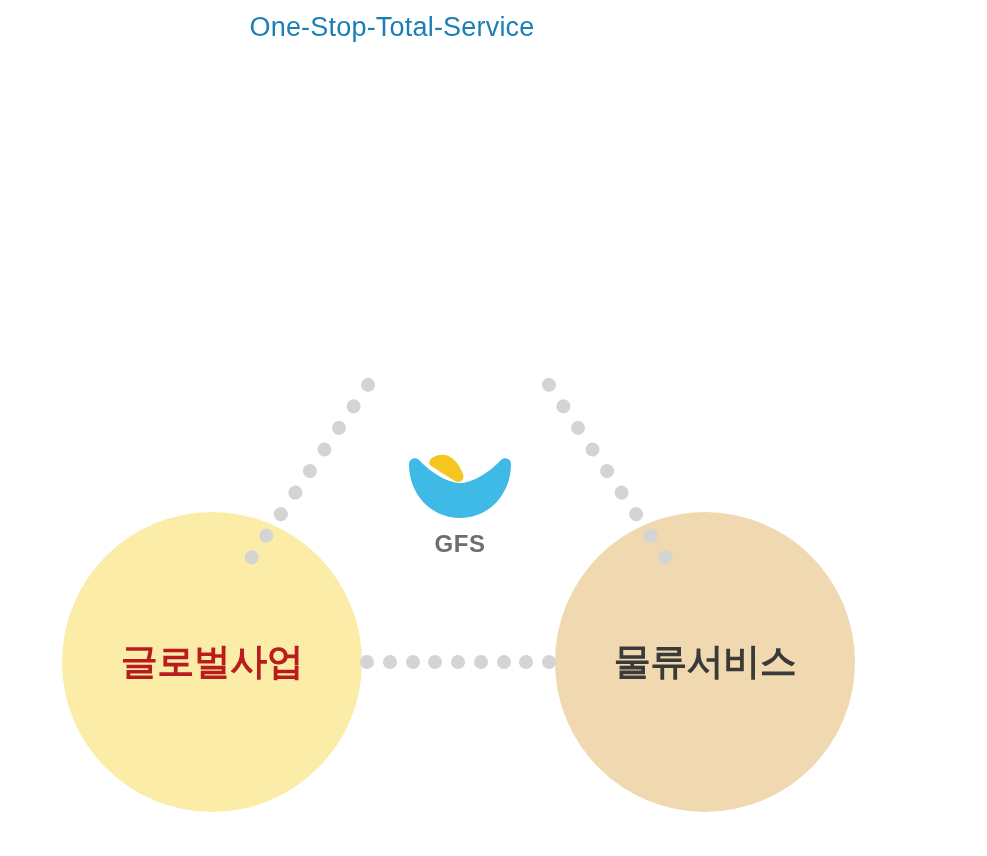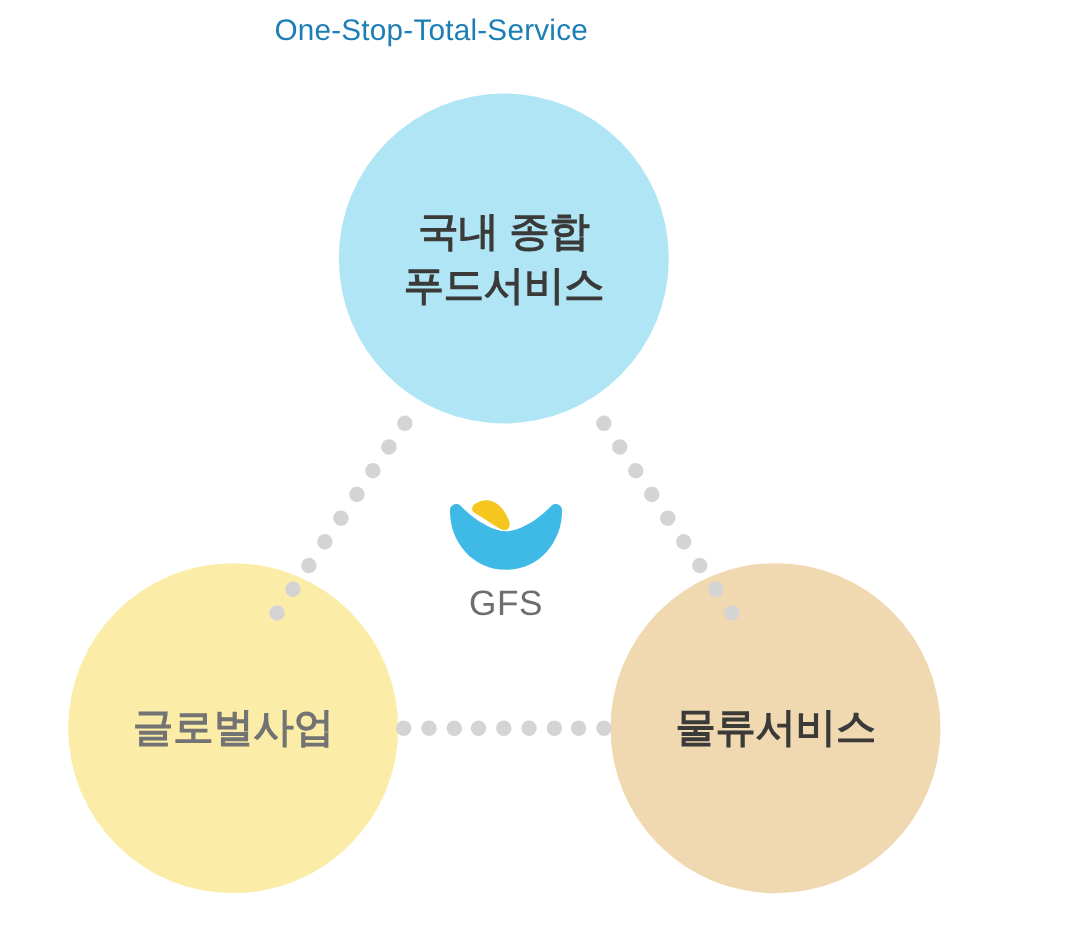--- a/index.html
+++ b/index.html
@@ -92,40 +92,36 @@
     display:flex;
     flex-direction:column;
     align-items:center;
   }
   .logo-mark {
     width:110px; height:70px;
     display:block;
   }
   .logo-text {
     margin-top:8px;
-    font-size:32px;
+    font-size:24px;
     color:#6e6e6e;
     letter-spacing:0.5px;
-    font-weight:400;
+    font-weight:700;
   }
 </style>
 </head>
 <body>
 
 <div id="stage" style="background: rgb(255, 255, 255);">
 
   <div class="title" style="color: rgb(27, 127, 181);">One-Stop-Total-Service</div>
 
-  <div class="node" id="node-food" style="background: rgb(176, 229, 245);">
-    <div class="node-label" style="color: rgb(58, 58, 56);">국내 종합
-푸드서비스</div>
-  </div>
 
   <div class="node" id="node-global" style="background: rgb(251, 237, 168);">
-    <div class="node-label" style="color: #737373;">글로벌사업</div>
+    <div class="node-label" style="color: #b91c1c;">글로벌사업</div>
   </div>
 
   <div class="node" id="node-logistics" style="background: rgb(240, 216, 176);">
     <div class="node-label" style="color: rgb(58, 58, 56);">물류서비스</div>
   </div>
 
   <div class="connector" id="connector-left">
       <span class="dot" style="background: rgb(212, 212, 212);"></span>
       <span class="dot" style="background: rgb(212, 212, 212);"></span>
       <span class="dot" style="background: rgb(212, 212, 212);"></span>

